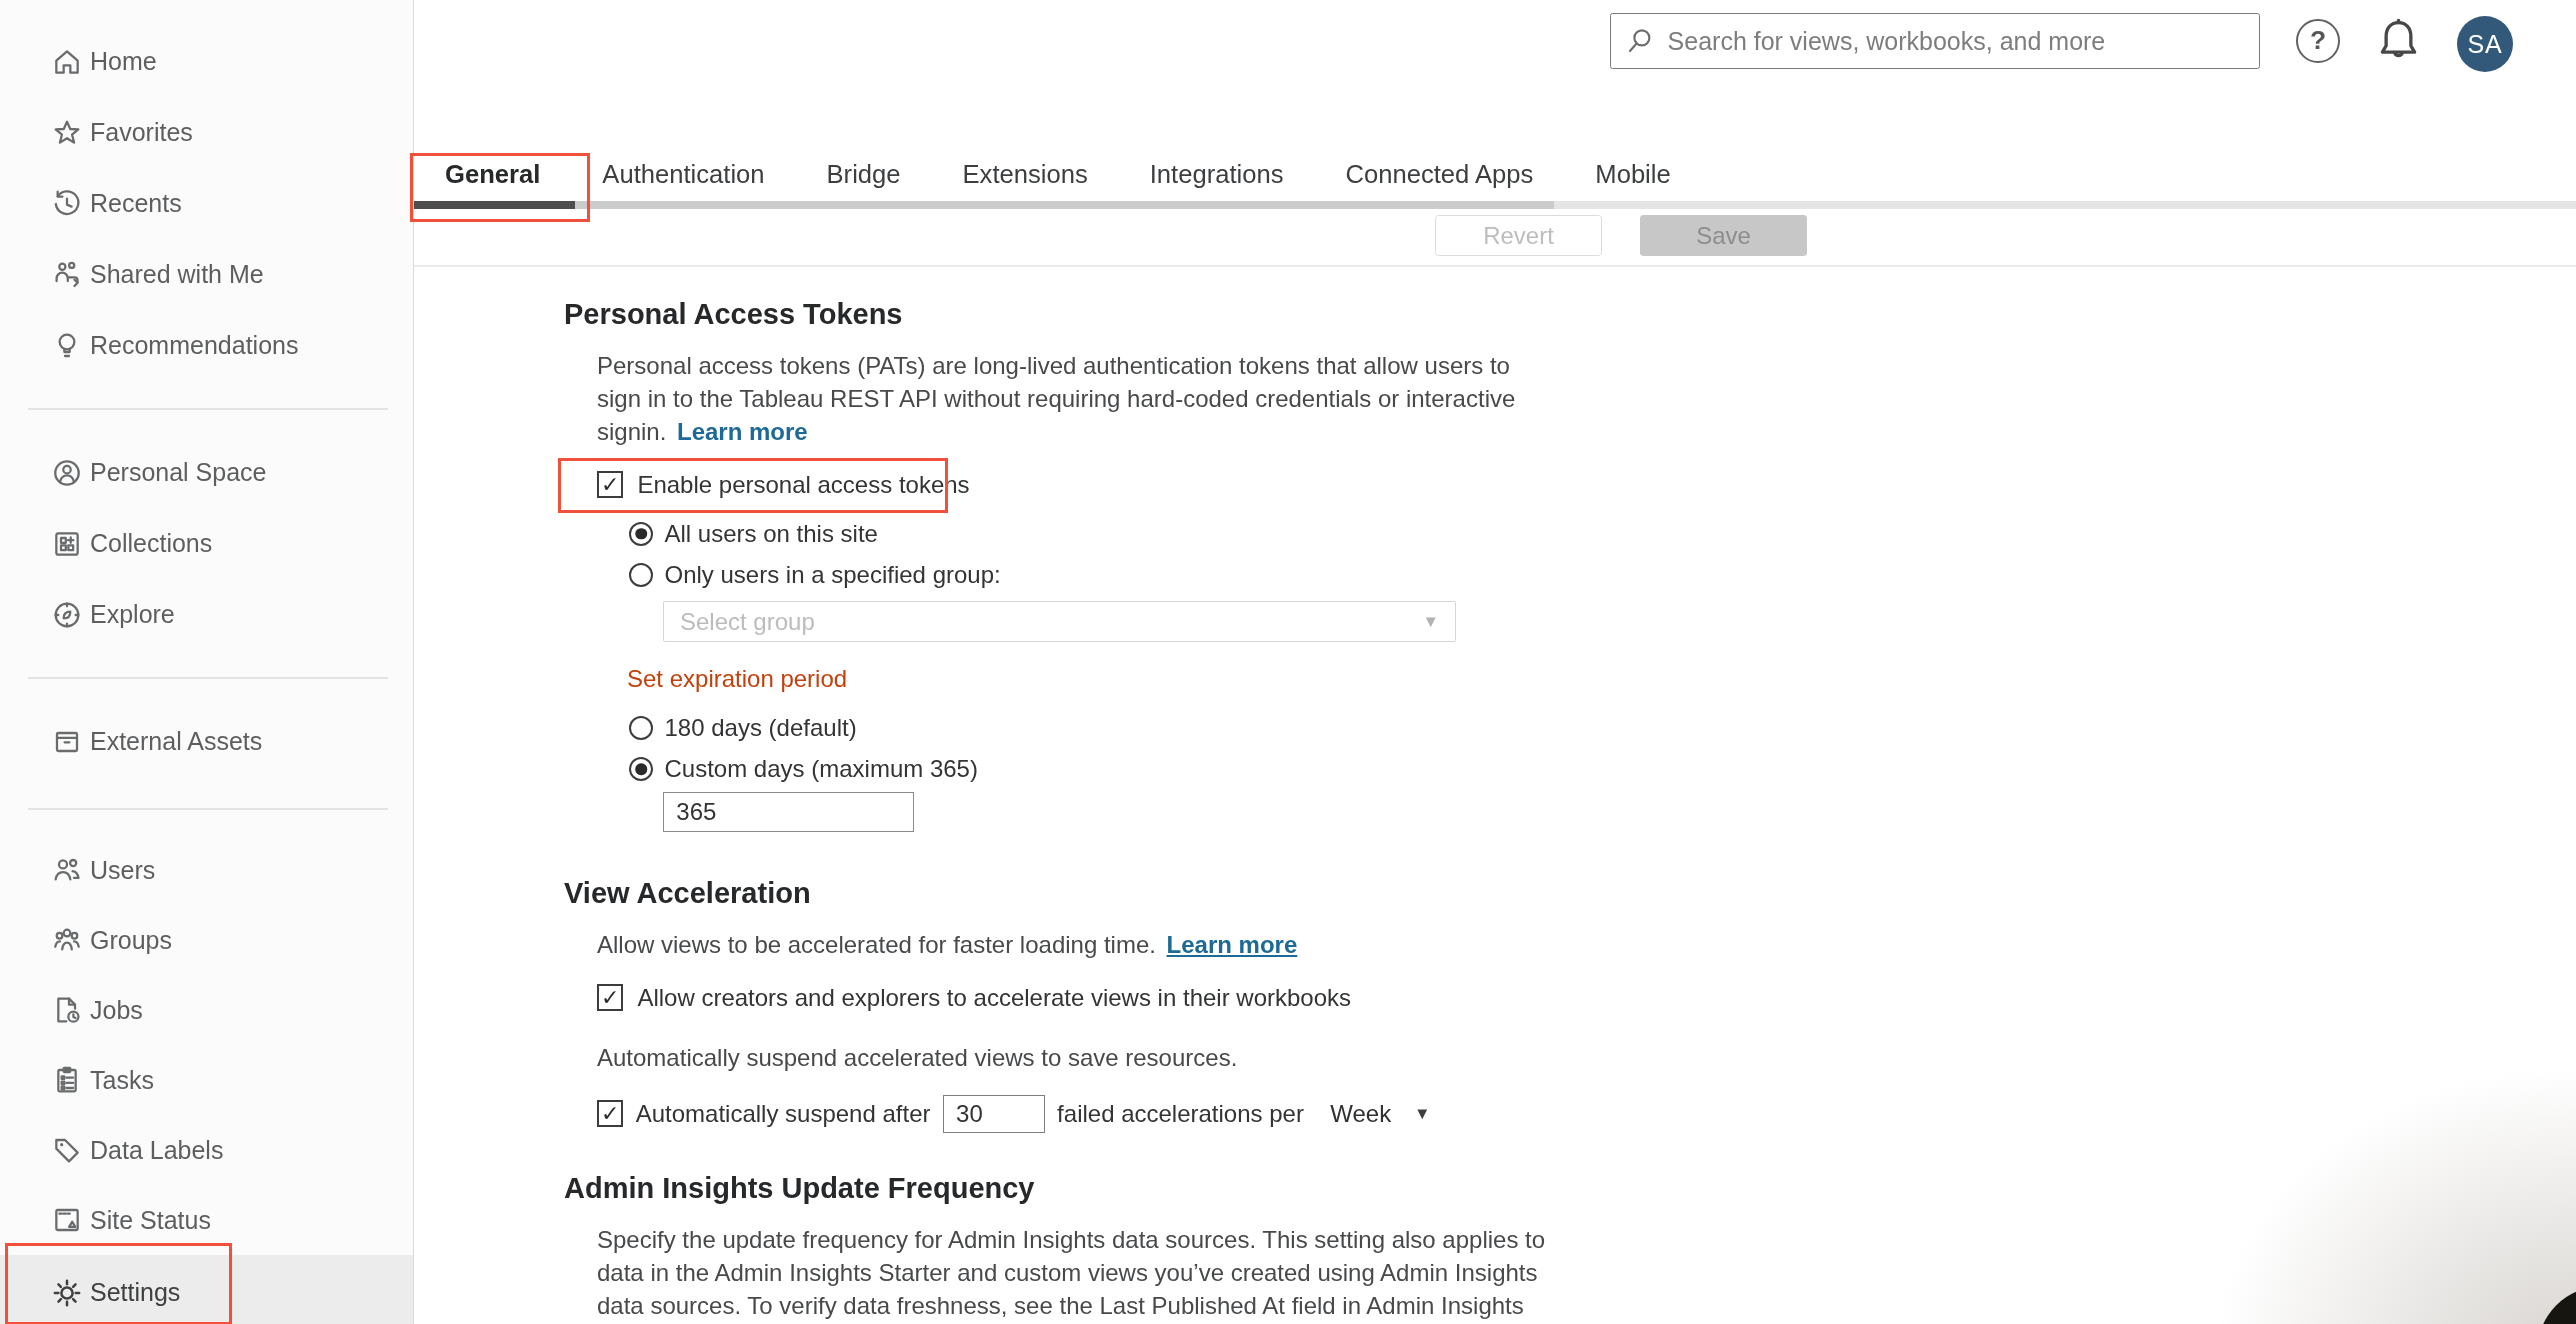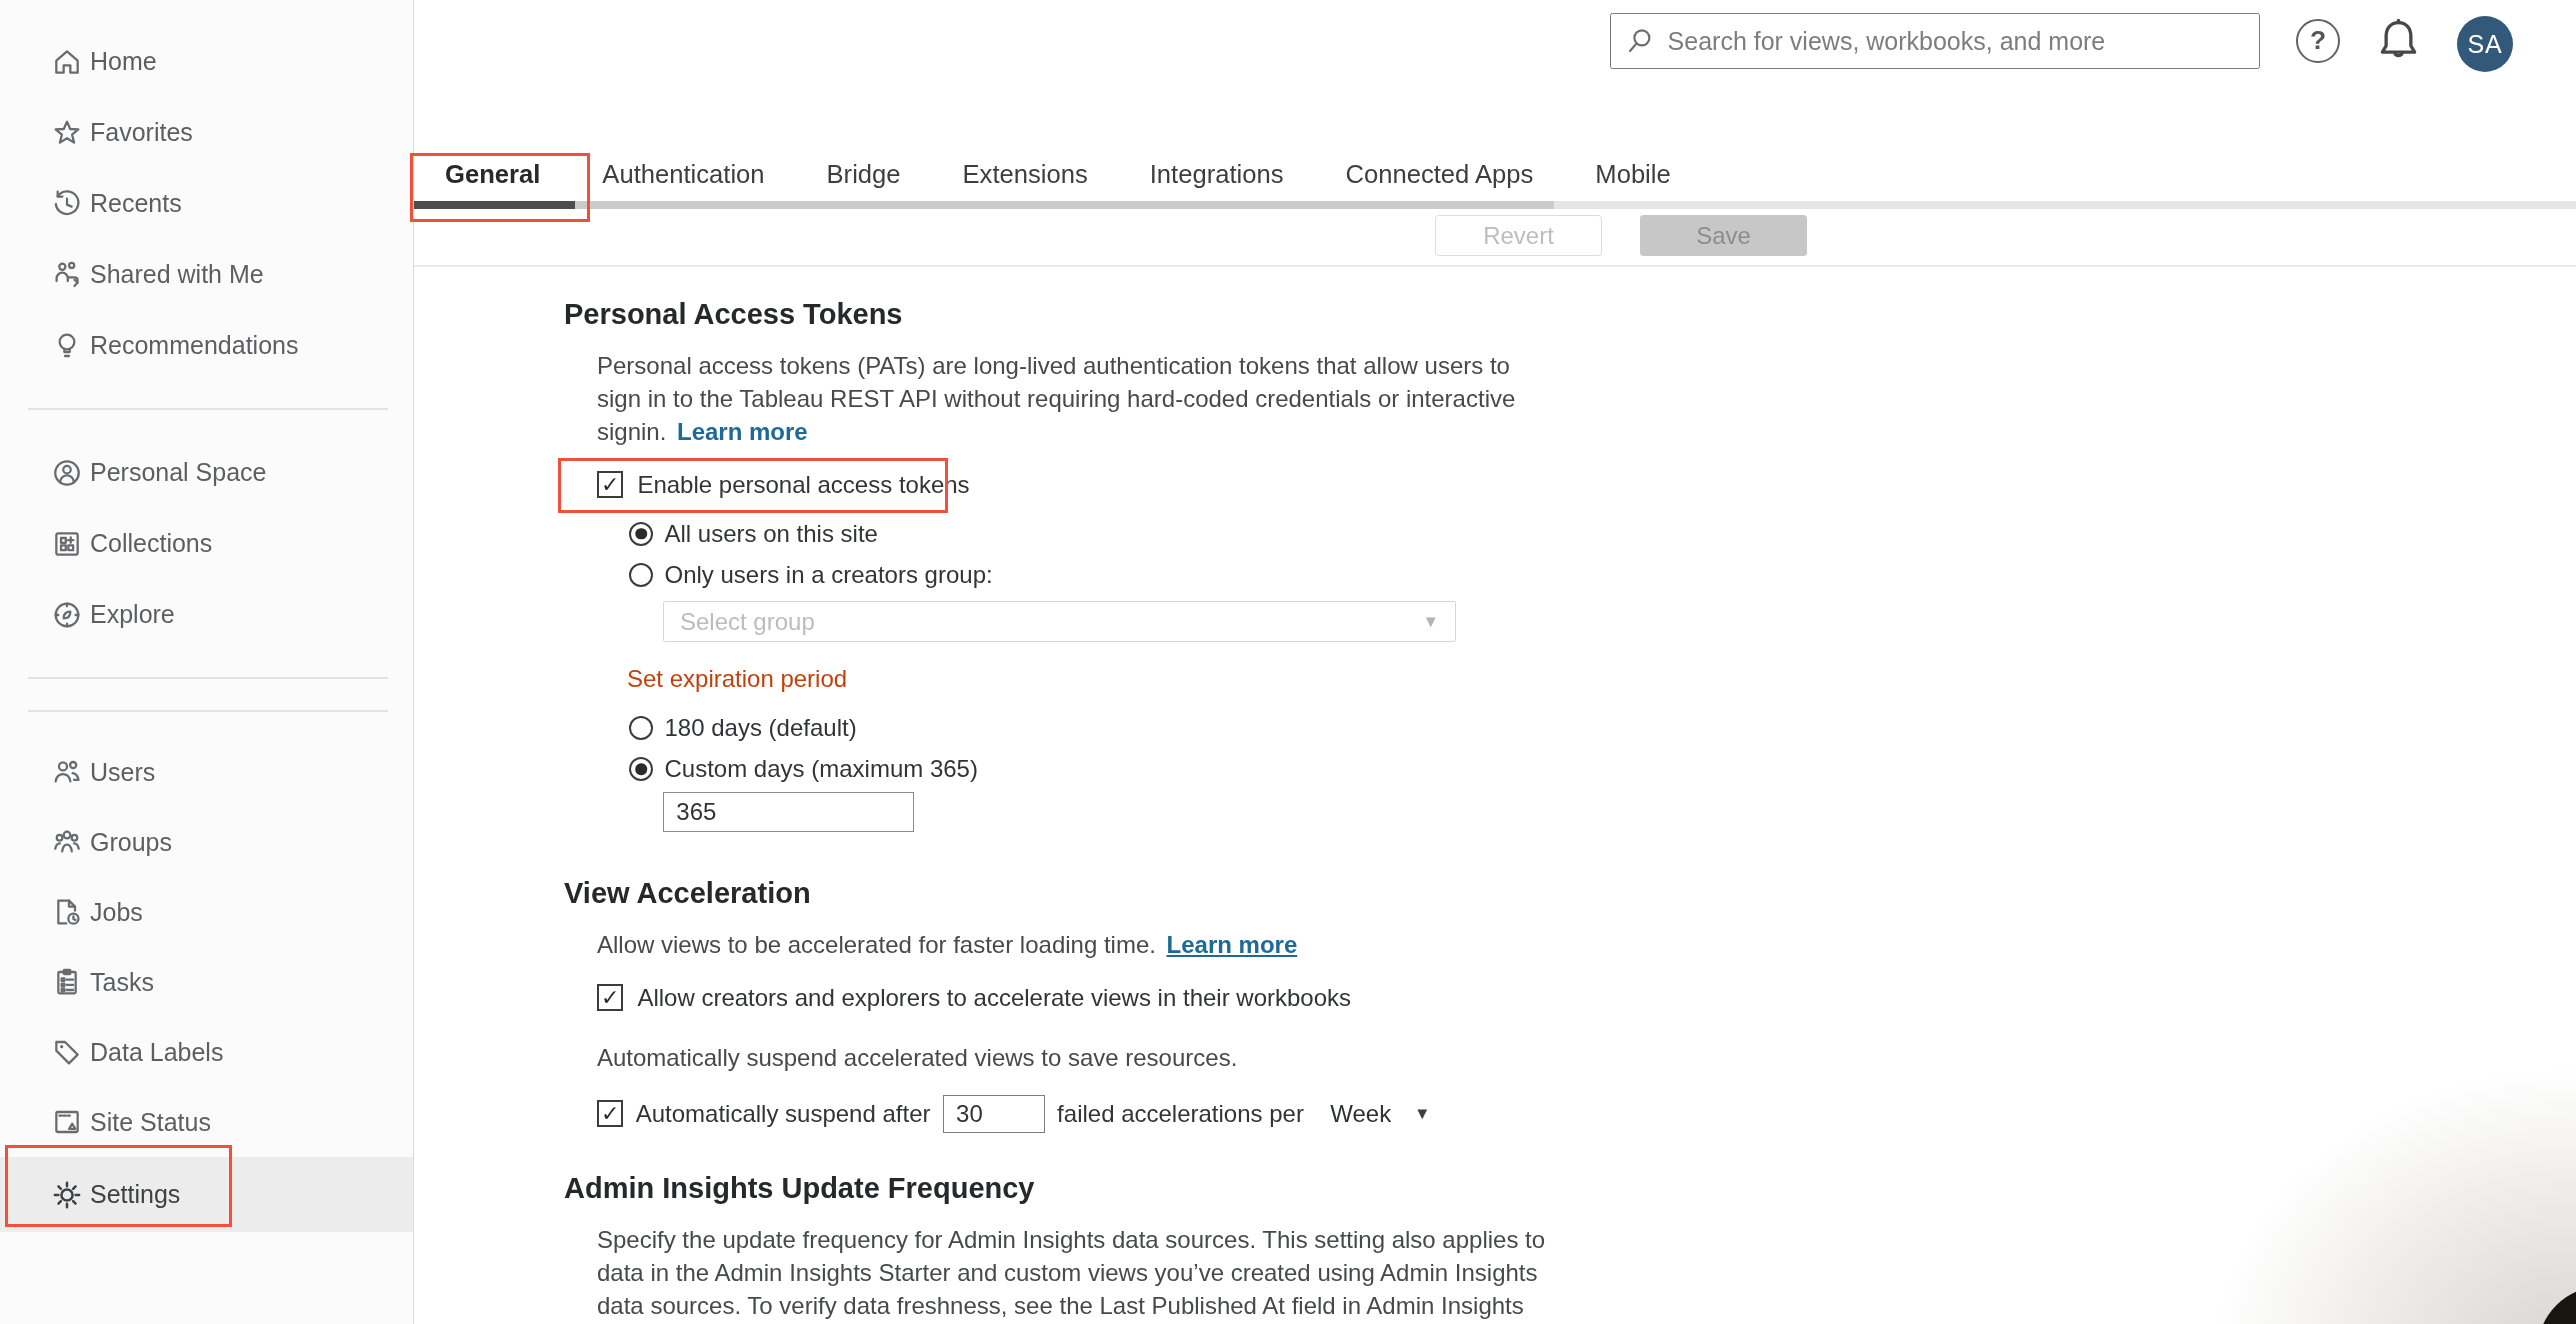--- a/index.html
+++ b/index.html
@@ -170,20 +170,28 @@
     <svg viewBox="0 0 24 24" fill="none" stroke="currentColor" stroke-width="1.7" stroke-linecap="round" stroke-linejoin="round">
         <circle cx="12" cy="12" r="8.5"></circle>
         <path d="M12 3.5 v2 M20.5 12 h-2 M12 20.5 v-2 M3.5 12 h2"></path>
         <path d="M9.5 14.5 C9.5 11 11 9.5 14.5 9.5 C14.5 13 13 14.5 9.5 14.5 Z"></path>
       </svg>
     <span class="side-label">Explore</span>
   </div>
 
   <div class="side-div"></div>
 
+  <div class="side-item">
+    <svg viewBox="0 0 24 24" fill="none" stroke="currentColor" stroke-width="1.7" stroke-linecap="round" stroke-linejoin="round">
+        <rect x="4.5" y="6" width="15" height="13.5" rx="1"></rect>
+        <path d="M4.5 9.6 h15"></path>
+        <path d="M10.2 13 h3.6"></path>
+      </svg>
+    <span class="side-label">External Assets</span>
+  </div>
 
   <div class="side-div d3"></div>
 
   <div class="grp4">
     <div class="side-item">
       <svg viewBox="0 0 24 24" fill="none" stroke="currentColor" stroke-width="1.7" stroke-linecap="round" stroke-linejoin="round">
           <circle cx="9" cy="7.8" r="3"></circle>
           <path d="M3.5 19 c.6-3.4 2.8-5.4 5.5-5.4 s4.9 2 5.5 5.4"></path>
           <circle cx="16.6" cy="6.8" r="2.3"></circle>
           <path d="M16.2 12.9 c2.3.3 3.9 2.1 4.4 5 h-3.4"></path>
@@ -297,21 +305,21 @@
       <span class="cbx checked"></span>
       <span>Enable personal access tokens</span>
       <span class="annotation anno-cbx"></span>
     </div>
     <div class="radio-row">
       <span class="radio on"></span>
       <span>All users on this site</span>
     </div>
     <div class="radio-row tight">
       <span class="radio"></span>
-      <span>Only users in a creators group:</span>
+      <span>Only users in a specified group:</span>
     </div>
     <div class="select-group">
       <span>Select group</span>
       <span class="caret-light">▼</span>
     </div>
     <div class="exp-label">Set expiration period</div>
     <div class="radio-row">
       <span class="radio"></span>
       <span>180 days (default)</span>
     </div>

